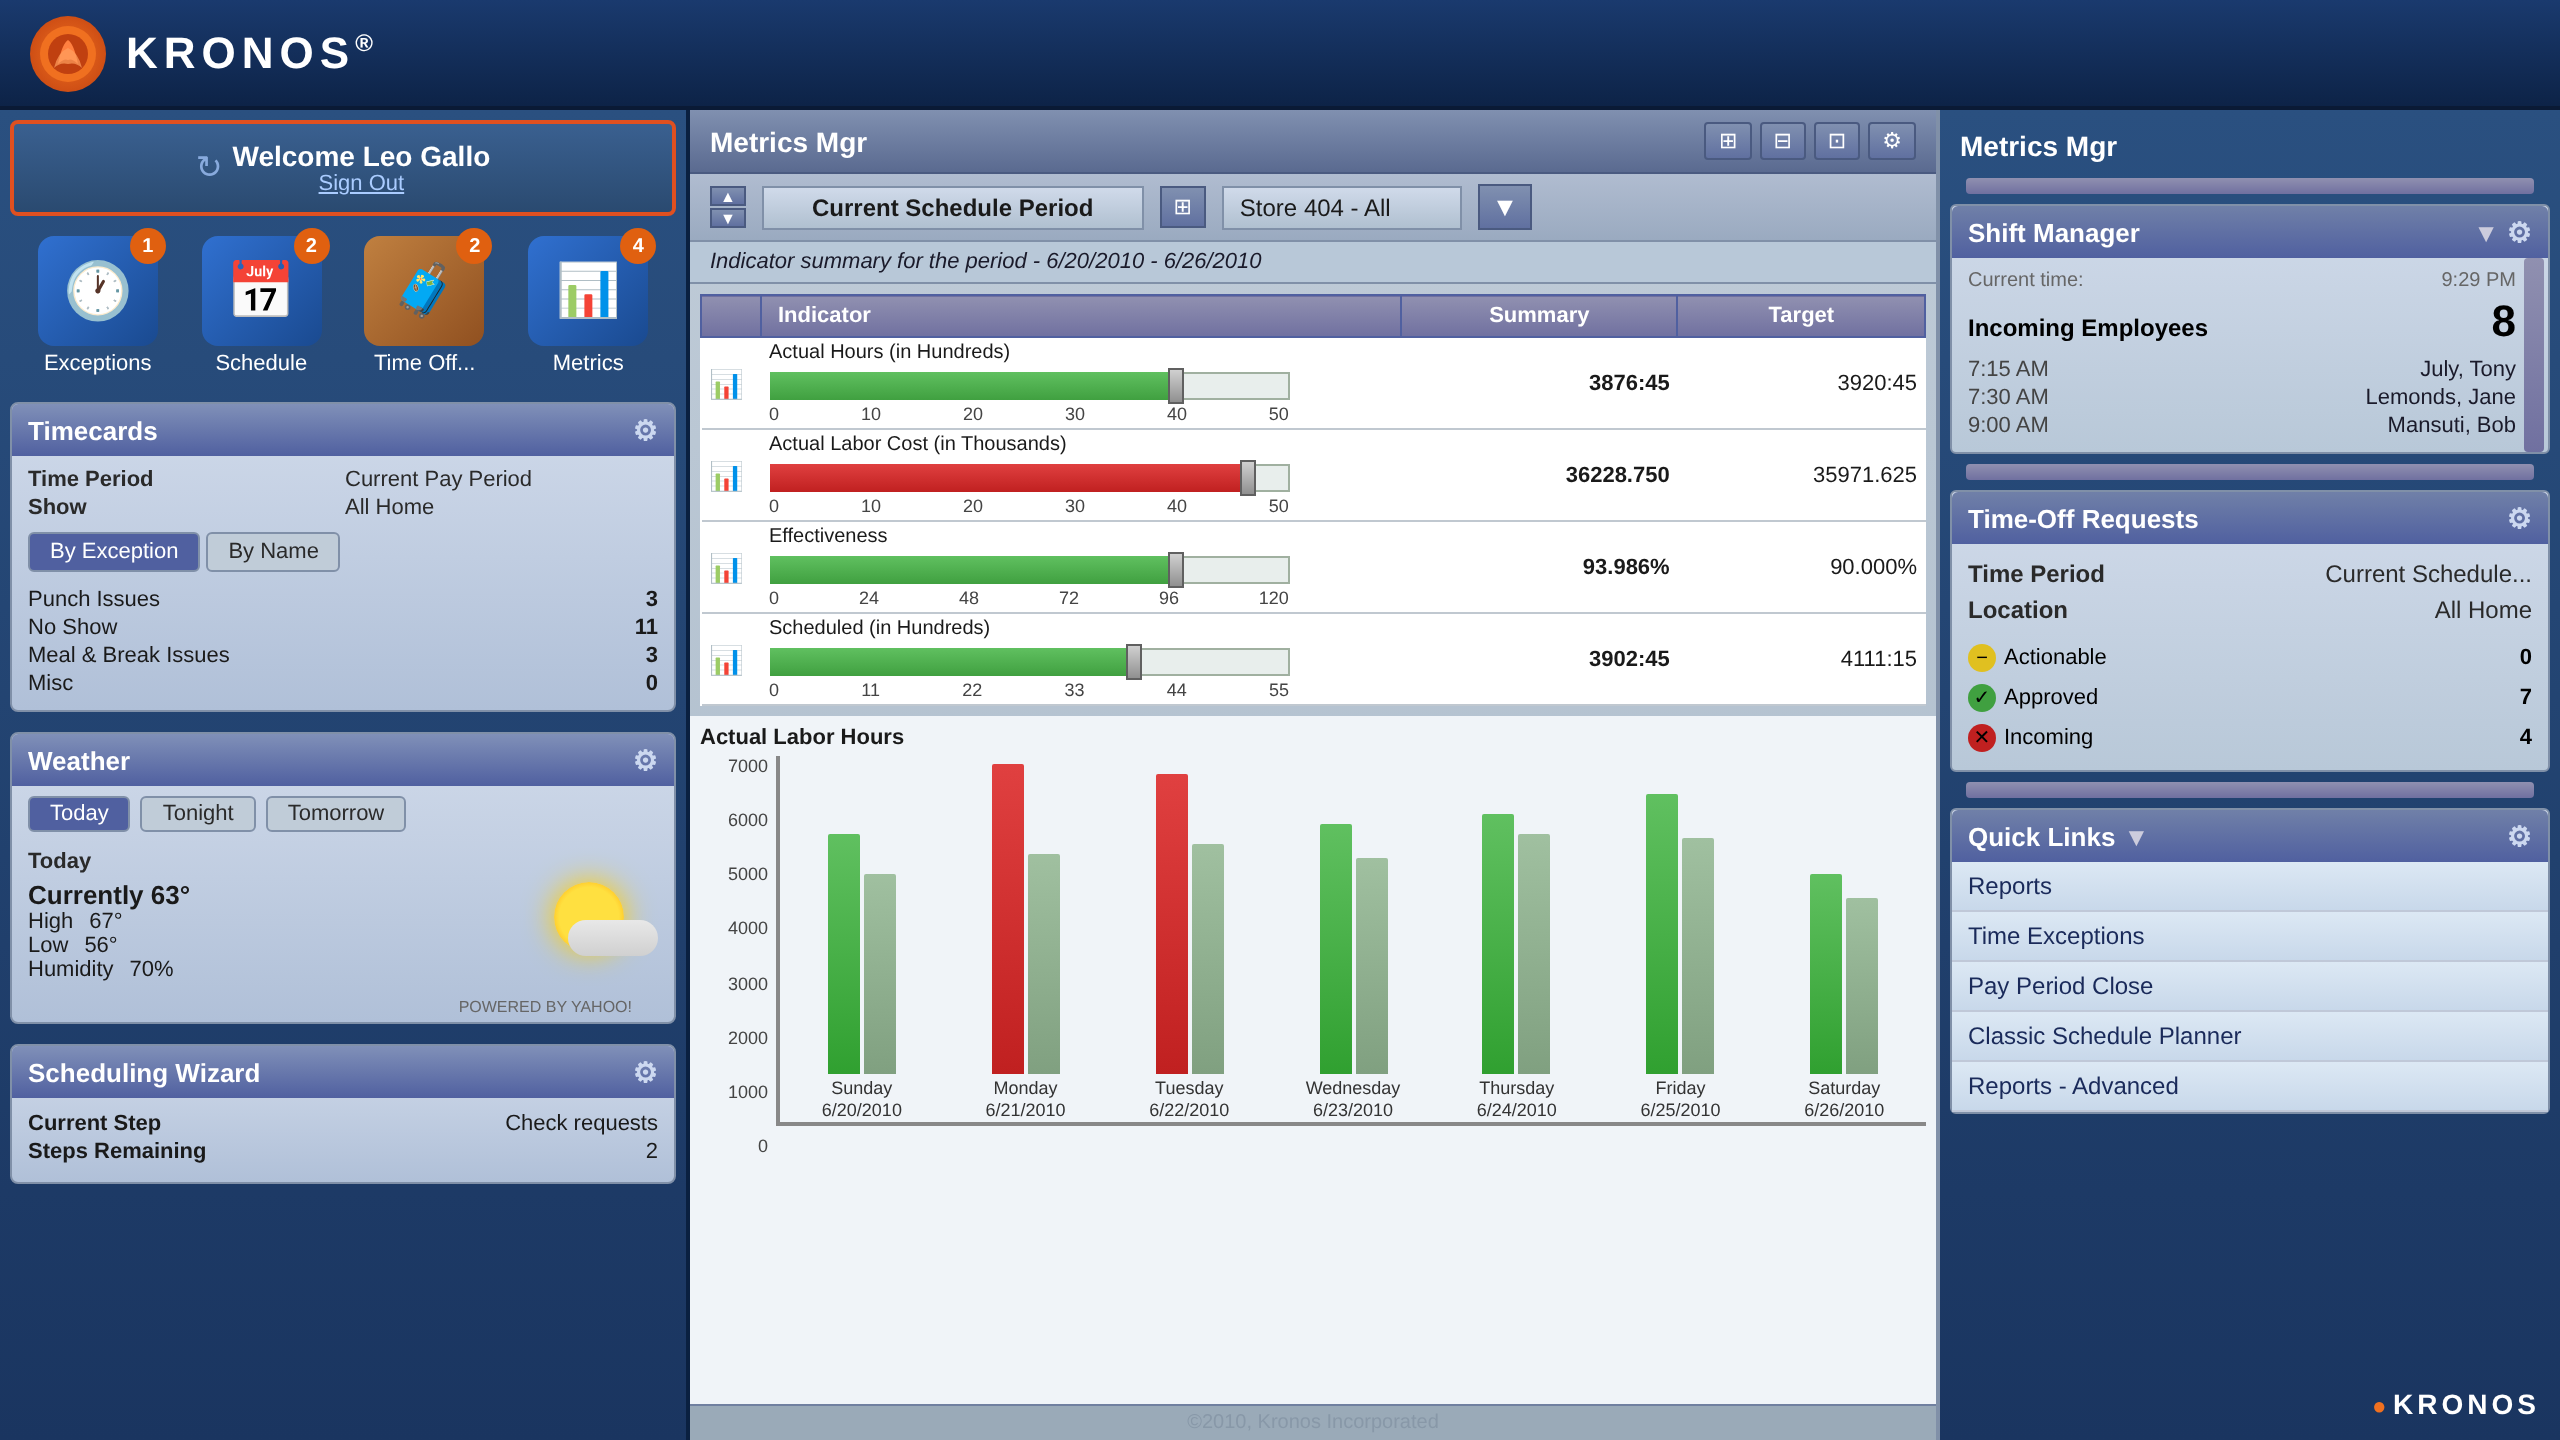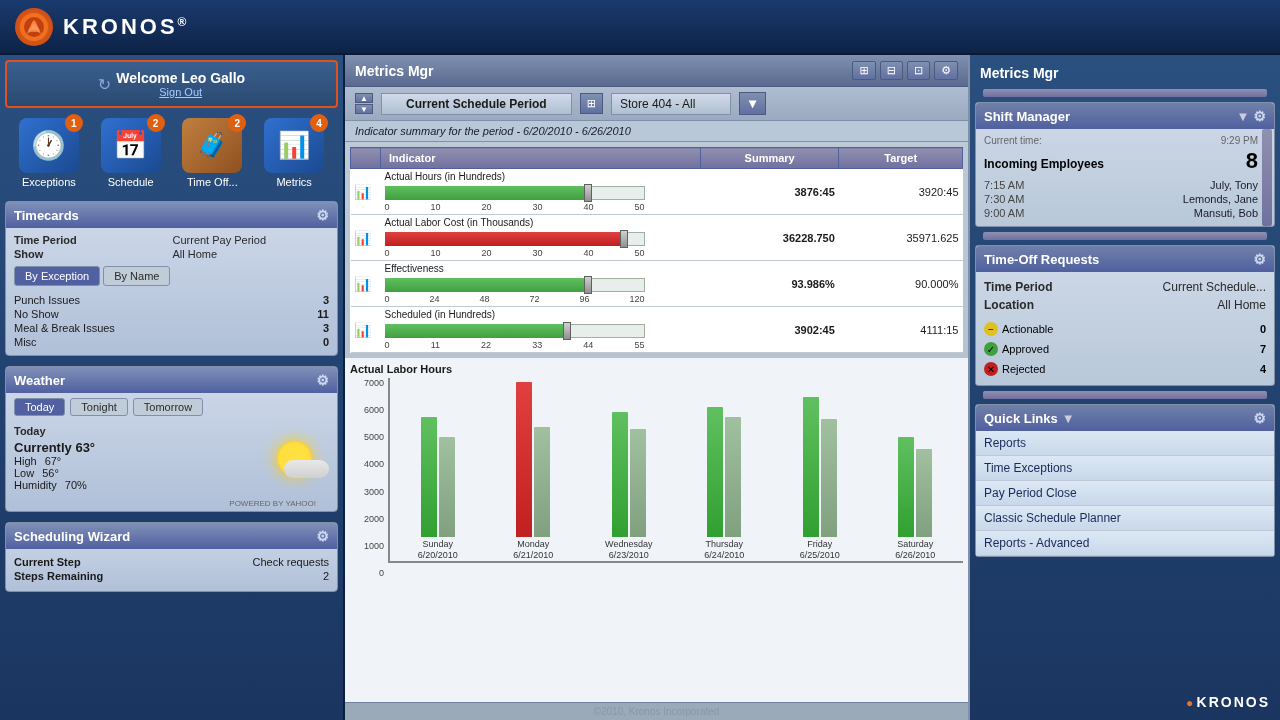--- a/index.html
+++ b/index.html
@@ -804,20 +804,27 @@
                 <div style="width: 16px; height: 100px; background: linear-gradient(rgb(160, 192, 160) 0%, rgb(128, 160, 128) 100%); border-radius: 1px 1px 0px 0px;"></div>
               </div>
               <div style="font-size: 9px; color: rgb(51, 51, 51); text-align: center; margin-top: 2px; line-height: 1.2;">Sunday<br>6/20/2010</div>
             </div>
             <div style="display: flex; flex-direction: column; align-items: center; flex: 1 1 0%;">
               <div style="display: flex; align-items: flex-end; gap: 2px; height: 170px;">
                 <div style="width: 16px; height: 155px; background: linear-gradient(rgb(224, 64, 64) 0%, rgb(192, 32, 32) 100%); border-radius: 1px 1px 0px 0px;"></div>
                 <div style="width: 16px; height: 110px; background: linear-gradient(rgb(160, 192, 160) 0%, rgb(128, 160, 128) 100%); border-radius: 1px 1px 0px 0px;"></div>
               </div>
               <div style="font-size: 9px; color: rgb(51, 51, 51); text-align: center; margin-top: 2px; line-height: 1.2;">Monday<br>6/21/2010</div>
+            </div>
+            <div style="display: flex; flex-direction: column; align-items: center; flex: 1 1 0%;">
+              <div style="display: flex; align-items: flex-end; gap: 2px; height: 170px;">
+                <div style="width: 16px; height: 150px; background: linear-gradient(rgb(224, 64, 64) 0%, rgb(192, 32, 32) 100%); border-radius: 1px 1px 0px 0px;"></div>
+                <div style="width: 16px; height: 115px; background: linear-gradient(rgb(160, 192, 160) 0%, rgb(128, 160, 128) 100%); border-radius: 1px 1px 0px 0px;"></div>
+              </div>
+              <div style="font-size: 9px; color: rgb(51, 51, 51); text-align: center; margin-top: 2px; line-height: 1.2;">Tuesday<br>6/22/2010</div>
             </div>
             <div style="display: flex; flex-direction: column; align-items: center; flex: 1 1 0%;">
               <div style="display: flex; align-items: flex-end; gap: 2px; height: 170px;">
                 <div style="width: 16px; height: 125px; background: linear-gradient(rgb(96, 192, 96) 0%, rgb(48, 160, 48) 100%); border-radius: 1px 1px 0px 0px;"></div>
                 <div style="width: 16px; height: 108px; background: linear-gradient(rgb(160, 192, 160) 0%, rgb(128, 160, 128) 100%); border-radius: 1px 1px 0px 0px;"></div>
               </div>
               <div style="font-size: 9px; color: rgb(51, 51, 51); text-align: center; margin-top: 2px; line-height: 1.2;">Wednesday<br>6/23/2010</div>
             </div>
             <div style="display: flex; flex-direction: column; align-items: center; flex: 1 1 0%;">
               <div style="display: flex; align-items: flex-end; gap: 2px; height: 170px;">
@@ -916,21 +923,21 @@
           <div class="tor-status-row">
             <div class="status-left">
               <span class="status-icon si-green">✓</span>
               <span>Approved</span>
             </div>
             <span class="status-count">7</span>
           </div>
           <div class="tor-status-row">
             <div class="status-left">
               <span class="status-icon si-red">✕</span>
-              <span>Rejected</span>
+              <span>Incoming</span>
             </div>
             <span class="status-count">4</span>
           </div>
         </div>
       </div>
     </div>
 
     <div class="scrollbar-h"></div>
 
     <div class="r-panel">

